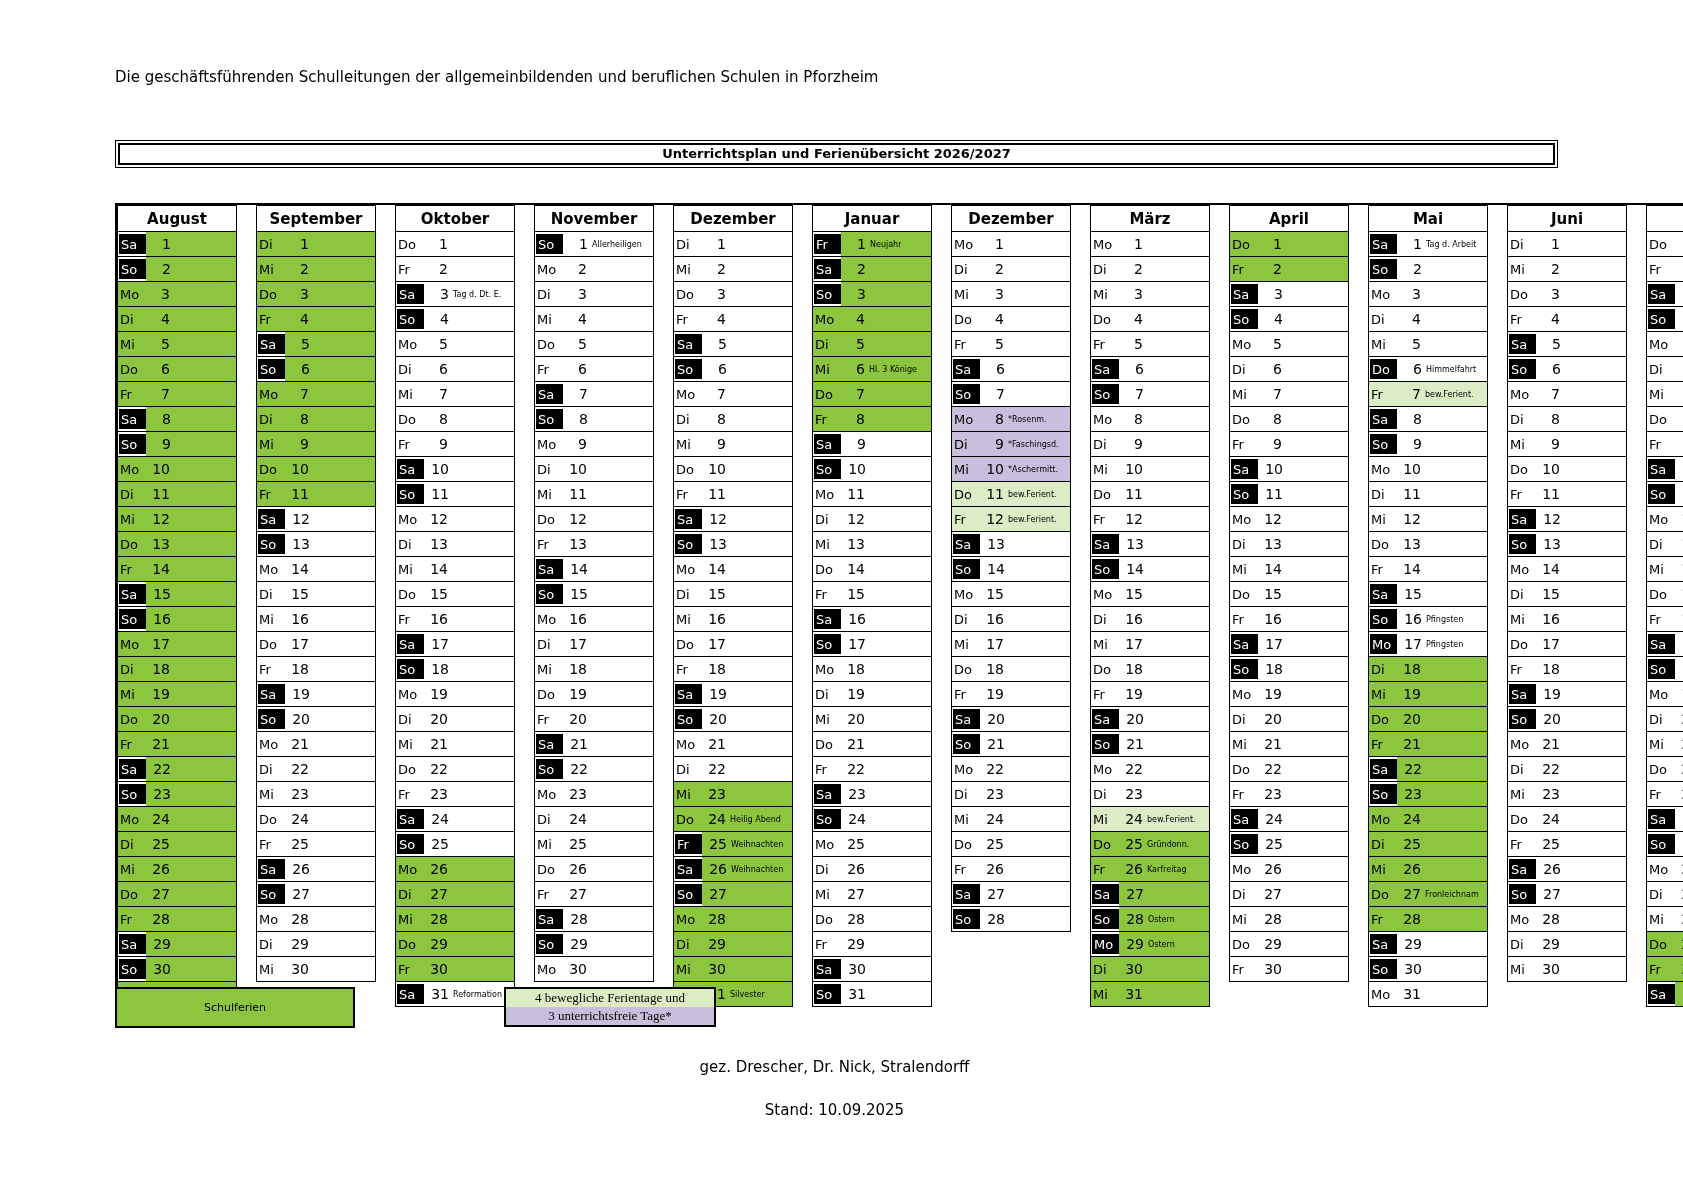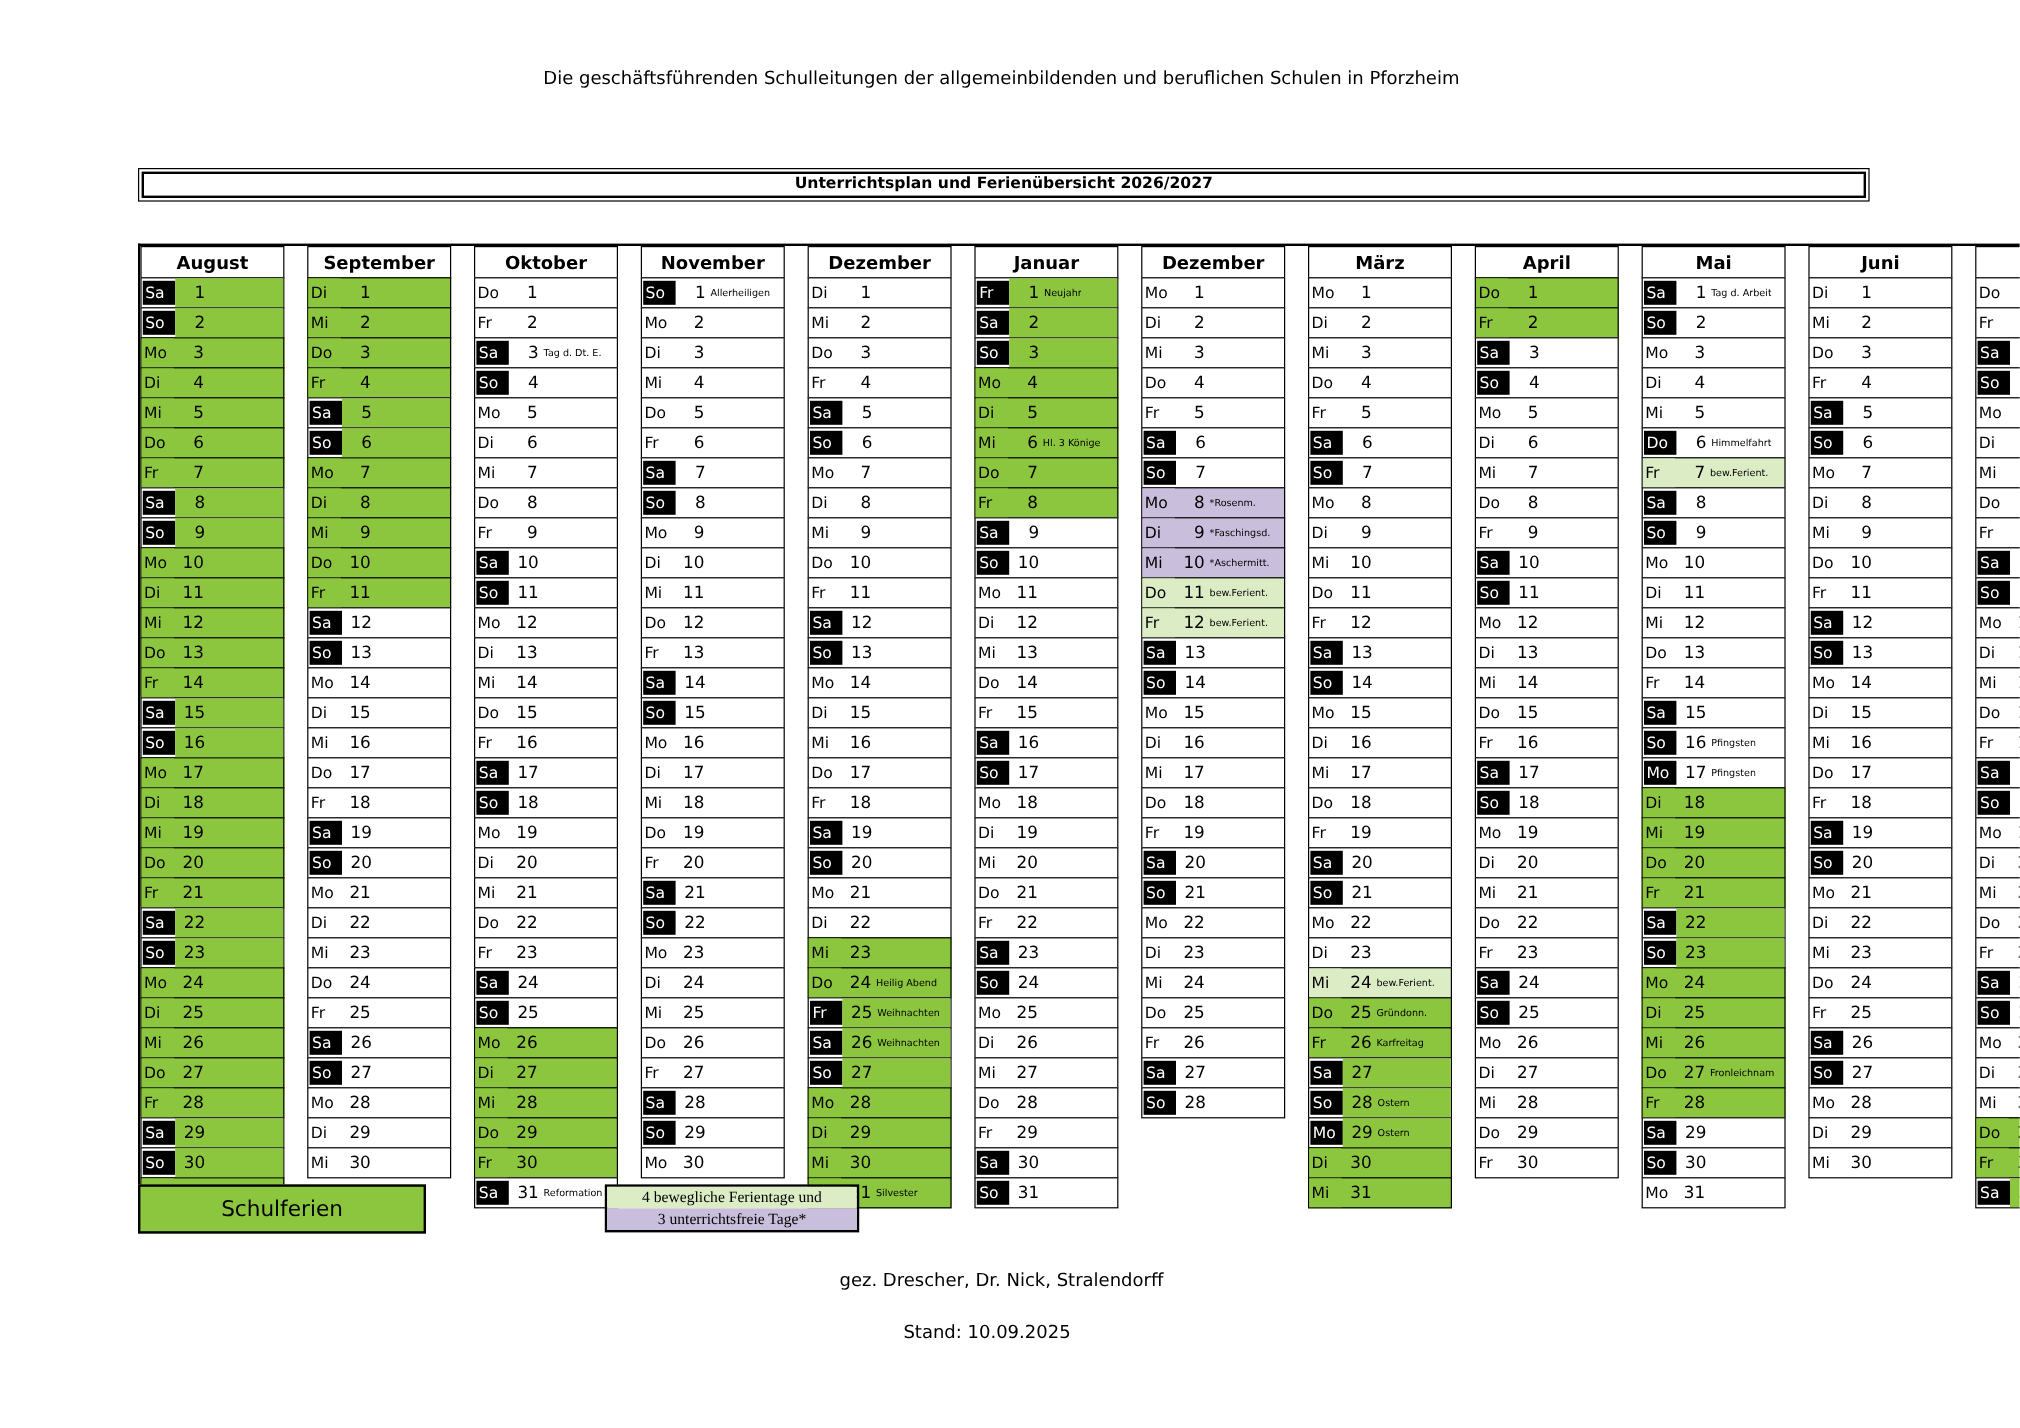--- a/index.html
+++ b/index.html
@@ -1,43 +1,43 @@
 <!DOCTYPE html>
 <html style="--green: #8cc63f; --lgreen: #dcecc5; --lav: #c9bedb;"><head>
 <meta charset="utf-8">
 <style>
   html,body{margin:0;padding:0;background:#fff;}
   body{width:1683px;height:1190px;position:relative;font-family:"DejaVu Sans","Liberation Sans",sans-serif;color:#000;}
-  .topline{position:absolute;left:115px;top:56px;width:1439px;text-align:center;font-size:15px;}
+  .topline{position:absolute;left:115px;top:68px;width:1439px;font-size:15px;}
   .titlebox{position:absolute;left:115px;top:140px;width:1437px;border:1px solid #000;padding:2px;}
   .titlebox .inner{border:2px solid #000;text-align:center;font-weight:bold;font-size:13px;padding:1px 0 2px 0;}
   .grid{position:absolute;left:115px;top:203px;display:flex;border:2px solid #000;border-bottom:none;gap:20px;}
   .mcol{width:120px;margin-left:-1px;}
   .mcol:first-child{margin-left:0;}
   .mh{height:25px;border:1px solid #000;display:flex;align-items:center;justify-content:center;font-weight:bold;font-size:15px;background:#fff;}
   .cell{display:flex;align-items:stretch;height:24px;margin-top:-1px;border:1px solid #000;background:#fff;}
   .cell.empty{border-color:transparent;background:transparent;}
   .lw{width:27px;display:flex;align-items:stretch;flex:none;}
   .lt{flex:1;display:flex;align-items:center;padding-left:2px;font-size:13px;}
   .s-wk .lw,.s-gwk .lw{padding:2px 0 2px 1px;}
   .s-wk .lt,.s-gwk .lt{background:#000;color:#fff;}
   .rest{flex:1;display:flex;align-items:center;min-width:0;}
   .num{width:25px;text-align:right;font-size:14px;flex:none;}
   .note{font-size:8px;padding-left:4px;white-space:nowrap;overflow:hidden;}
   .s-g{background:var(--green);}
   .s-g .lw{background:var(--green);}
   .s-gwk .rest{background:var(--green);}
   .s-lg,.s-lg .lw{background:var(--lgreen);}
   .s-lav,.s-lav .lw{background:var(--lav);}
-  .legend-ferien{position:absolute;left:115px;top:987px;width:236px;height:37px;border:2px solid #000;background:var(--green);display:flex;align-items:center;justify-content:center;font-size:18px;}
+  .legend-ferien{position:absolute;left:115px;top:987px;width:236px;height:37px;border:2px solid #000;background:var(--green);display:flex;align-items:center;justify-content:center;font-size:11px;}
   .legend-bew{position:absolute;left:504px;top:987px;width:208px;border:2px solid #000;font-size:13px;text-align:center;font-family:Liberation Serif, serif;}
   .legend-bew .l1{background:var(--lgreen);padding:1px 2px;}
   .legend-bew .l2{background:var(--lav);padding:1px 1px;}
   .signature{position:absolute;left:115px;top:1058px;width:1439px;text-align:center;font-size:15px;}
-  .stand{position:absolute;left:103px;top:1101px;width:1439px;text-align:center;font-size:15px;}
+  .stand{position:absolute;left:115px;top:1101px;width:1439px;text-align:center;font-size:15px;}
 </style>
 </head>
 <body>
 
 <div class="topline">Die geschäftsführenden Schulleitungen der allgemeinbildenden und beruflichen Schulen in Pforzheim</div>
 
 <div class="titlebox">
   <div class="inner">Unterrichtsplan und Ferienübersicht 2026/2027</div>
 </div>
 

